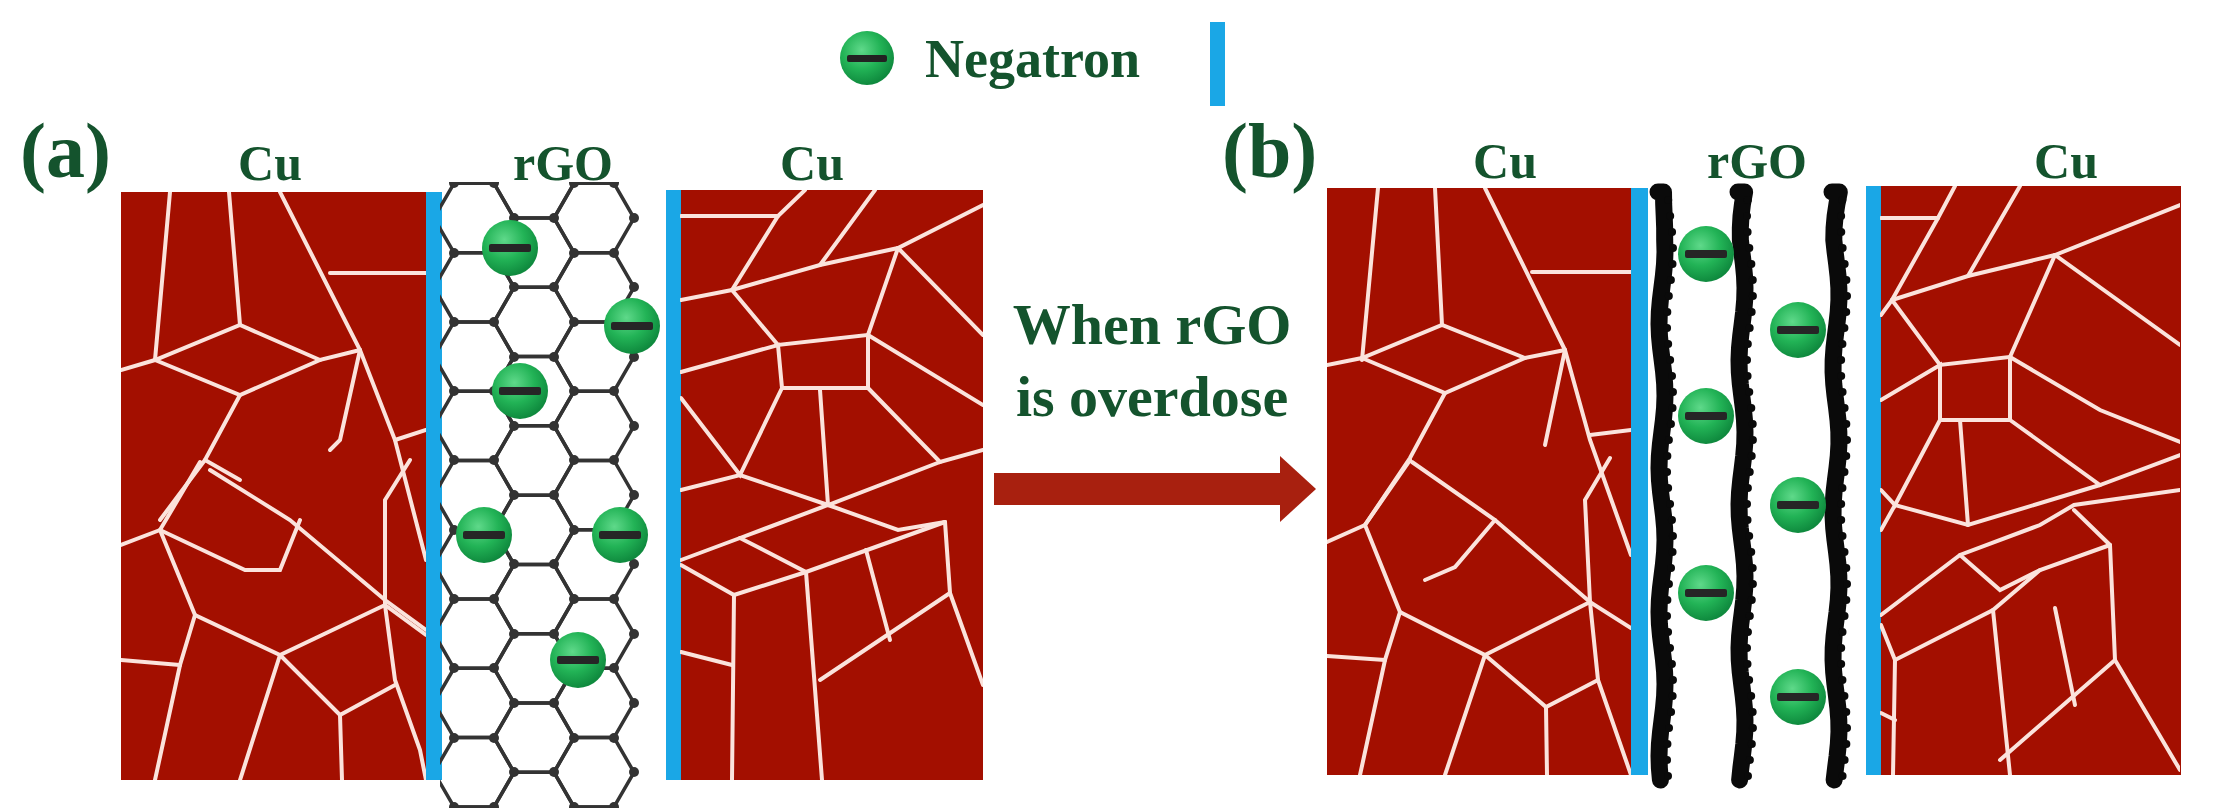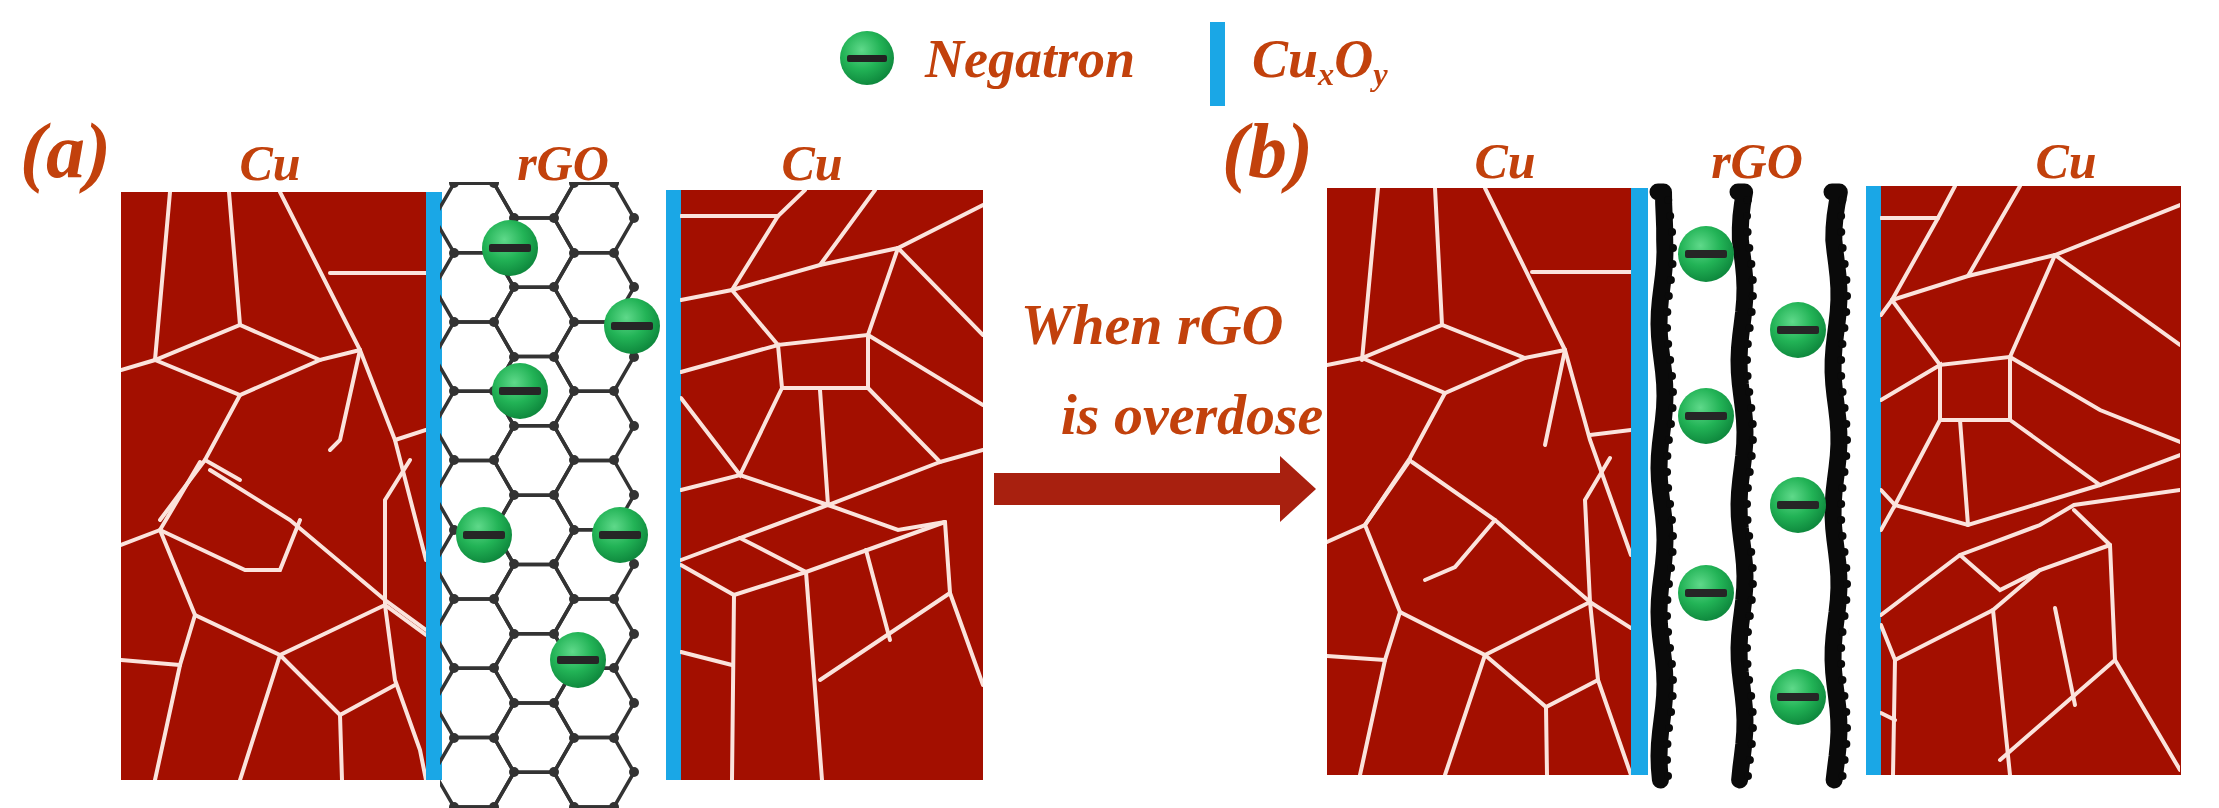--- a/index.html
+++ b/index.html
@@ -1,19 +1,19 @@
 <!DOCTYPE html>
 <html><head>
 <meta charset="utf-8">
 <style>
   html, body { margin: 0; padding: 0; background: #ffffff; }
   body { width: 2219px; height: 808px; position: relative; overflow: hidden;
          font-family: "Liberation Serif", "DejaVu Serif", serif; }
   #stage { position: absolute; left: 0; top: 0; width: 2219px; height: 808px; }
-  .lbl { position: absolute; font-weight: bold; color: #c2410c; line-height: 1; white-space: nowrap; font-style: italic; }
+  .lbl { position: absolute; font-weight: bold; color: #14532d; line-height: 1; white-space: nowrap; }
   .panel-letter { font-size: 78px; font-weight: bold; }
   .col-label { font-size: 50px; transform: translateX(-50%); }
   .legend-text { font-size: 54px; }
   .arrow-text { font-size: 58px; transform: translateX(-50%); }
   sub { font-size: 0.6em; vertical-align: -0.25em; }
 </style>
 </head>
 <body>
 
 <div id="stage">
@@ -459,30 +459,29 @@
 
     <g>
       <circle cx="867" cy="58" r="27" fill="url(#eg)"></circle>
       <rect x="847" y="55" width="40" height="7" rx="2" fill="#222"></rect>
     </g>
     <rect x="1210" y="22" width="15" height="84" fill="#1aa7e6"></rect>
   </svg>
 
   
   <div class="lbl legend-text" style="left:925px; top:32px;">Negatron</div>
-  <div class="lbl legend-text" style="left:1252px; top:32px;"><span>Cu</span><sub>x</sub><span>O</span><sub>y</sub></div>
 
   
   <div class="lbl panel-letter" style="left:20px; top:112px;">(a)</div>
   <div class="lbl col-label" style="left:270px; top:138px;">Cu</div>
   <div class="lbl col-label" style="left:563px; top:138px;">rGO</div>
   <div class="lbl col-label" style="left:812px; top:138px;">Cu</div>
 
   
   <div class="lbl arrow-text" style="left:1152px; top:296px;">When rGO</div>
-  <div class="lbl arrow-text" style="left:1152px; top:386px;margin-left:40px;">is overdose</div>
+  <div class="lbl arrow-text" style="left:1152px; top:368px;">is overdose</div>
 
   
   <div class="lbl panel-letter" style="left:1222px; top:112px;">(b)</div>
   <div class="lbl col-label" style="left:1505px; top:136px;">Cu</div>
   <div class="lbl col-label" style="left:1757px; top:136px;">rGO</div>
   <div class="lbl col-label" style="left:2066px; top:136px;">Cu</div>
 </div>
 
 </body></html>

